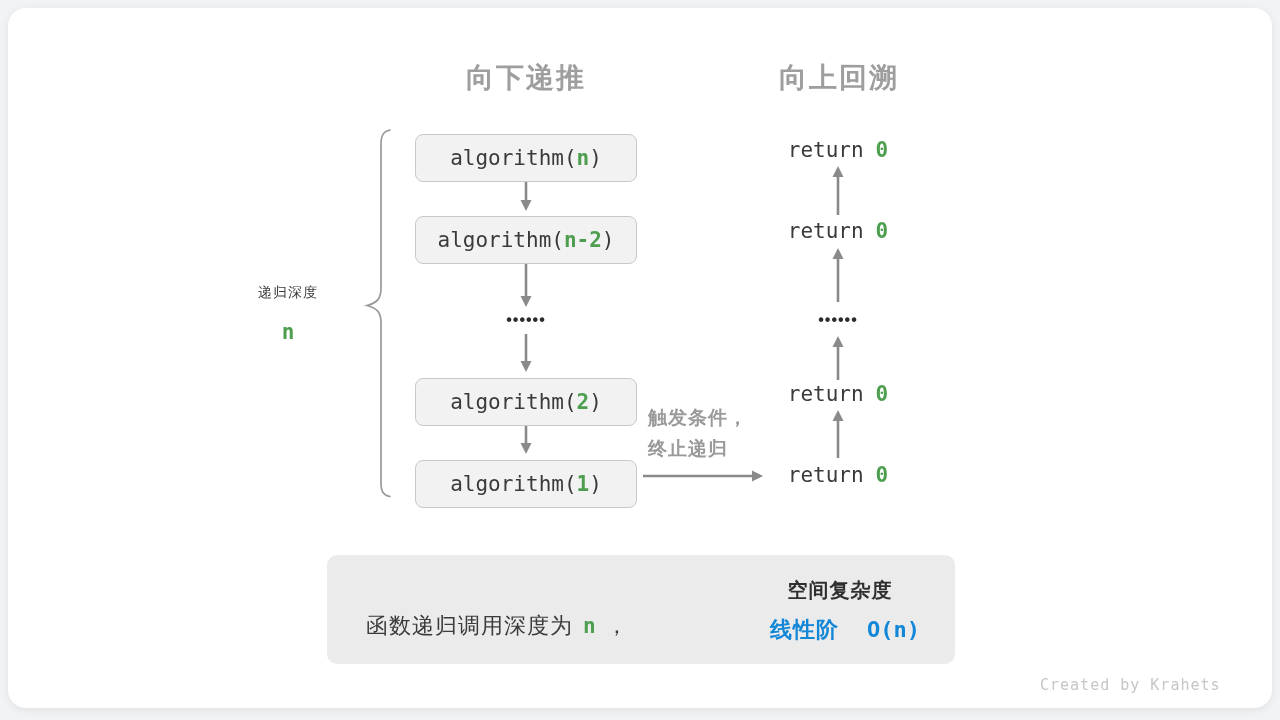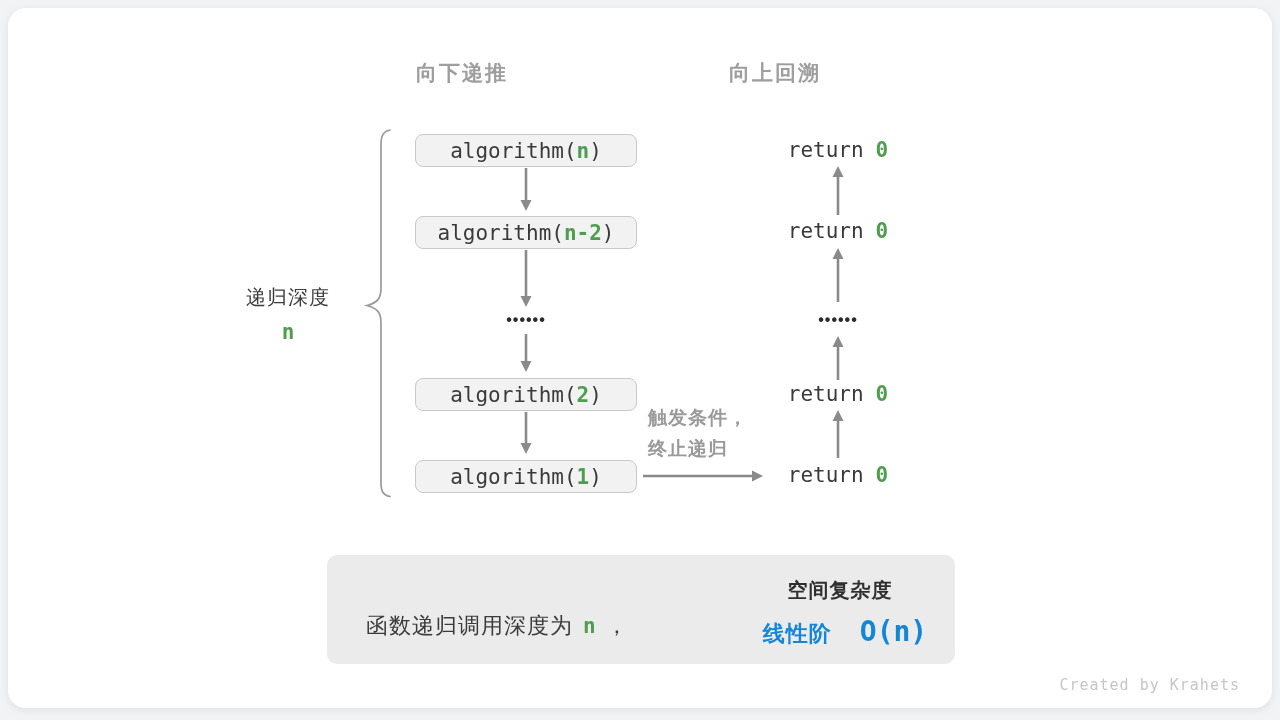--- a/index.html
+++ b/index.html
@@ -11,58 +11,58 @@
   }
   .stage{position:relative;width:1280px;height:720px;}
   .card{
     position:absolute;left:8px;top:8px;width:1264px;height:700px;
     background:#ffffff;border-radius:18px;
     box-shadow:0 2px 10px rgba(0,0,0,0.08);
   }
   .overlay{position:absolute;left:0;top:0;pointer-events:none;}
   .abs{position:absolute;}
   .hdr{
-    width:220px;font-size:21px;font-weight:700;color:#9e9e9e;
-    letter-spacing:2px;
+    width:220px;font-size:28px;font-weight:700;color:#9e9e9e;
+    letter-spacing:2px;text-align:center;
   }
   .mono{font-family:"DejaVu Sans Mono","Liberation Mono",monospace;}
   .callbox{
-    left:415px;width:222px;height:33px;
+    left:415px;width:222px;height:48px;
     background:#f2f2f2;border:1.5px solid #c9c9c9;border-radius:8px;
     box-sizing:border-box;
     display:flex;align-items:center;justify-content:center;
     font-size:21px;color:#3a3a3a;
   }
   .green{color:#4e9e50;font-weight:700;}
   .blue{color:#1287d8;}
   .ret{
     left:758px;width:160px;height:24px;line-height:24px;
     text-align:center;font-size:21px;color:#3a3a3a;
   }
   .ret .zero{margin-left:12px;}
   .dots{
     width:120px;height:20px;line-height:20px;text-align:center;
     font-size:16px;font-weight:700;color:#2b2b2b;letter-spacing:1px;
   }
-  .depth-label{left:223px;width:130px;font-size:20px;color:#3b3b3b;text-align:center;letter-spacing:1px;}
+  .depth-label{left:223px;width:130px;font-size:14px;color:#3b3b3b;text-align:center;letter-spacing:1px;}
   .depth-n{left:223px;width:130px;font-size:21px;text-align:center;}
   .note{left:648px;font-size:19px;font-weight:700;color:#9a9a9a;letter-spacing:1px;}
   .summary-box{
     left:327px;top:555px;width:628px;height:109px;
     background:#ebebeb;border-radius:10px;
   }
   .sum-line{left:366px;font-size:22px;color:#3b3b3b;letter-spacing:1px;white-space:nowrap;}
   .sum-line .mono{font-size:21px;letter-spacing:0;}
   .pad-l{margin-left:10px;}
   .pad-r{margin-right:10px;}
   .sum-title{left:760px;top:577px;width:160px;font-size:20px;font-weight:700;color:#2f2f2f;text-align:center;letter-spacing:1px;}
   .sum-value{left:750px;top:615px;width:190px;font-size:22px;font-weight:700;text-align:center;letter-spacing:1px;white-space:nowrap;}
-  .sum-value .mono{font-size:28px;font-weight:700;letter-spacing:0;margin-left:28px;}
+  .sum-value .mono{font-size:22px;font-weight:700;letter-spacing:0;margin-left:28px;}
   .credit{
-    left:1040px;top:676px;width:200px;text-align:right;
+    left:1040px;top:676px;width:200px;
     font-size:15px;color:#c6c6c6;letter-spacing:1px;
   }
 </style>
 </head>
 <body>
 
 <div class="stage">
 
   <div class="card"></div>
 

